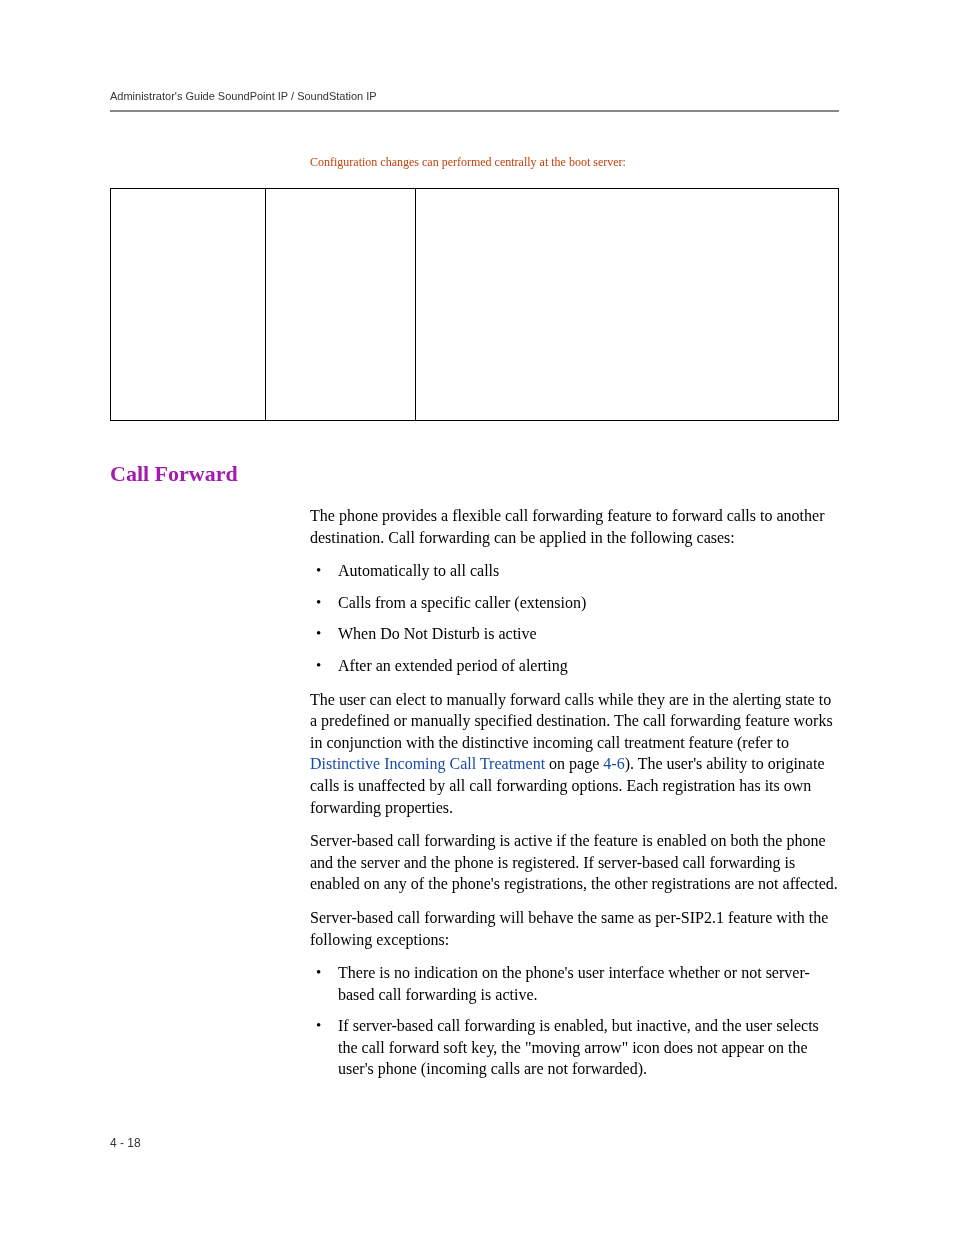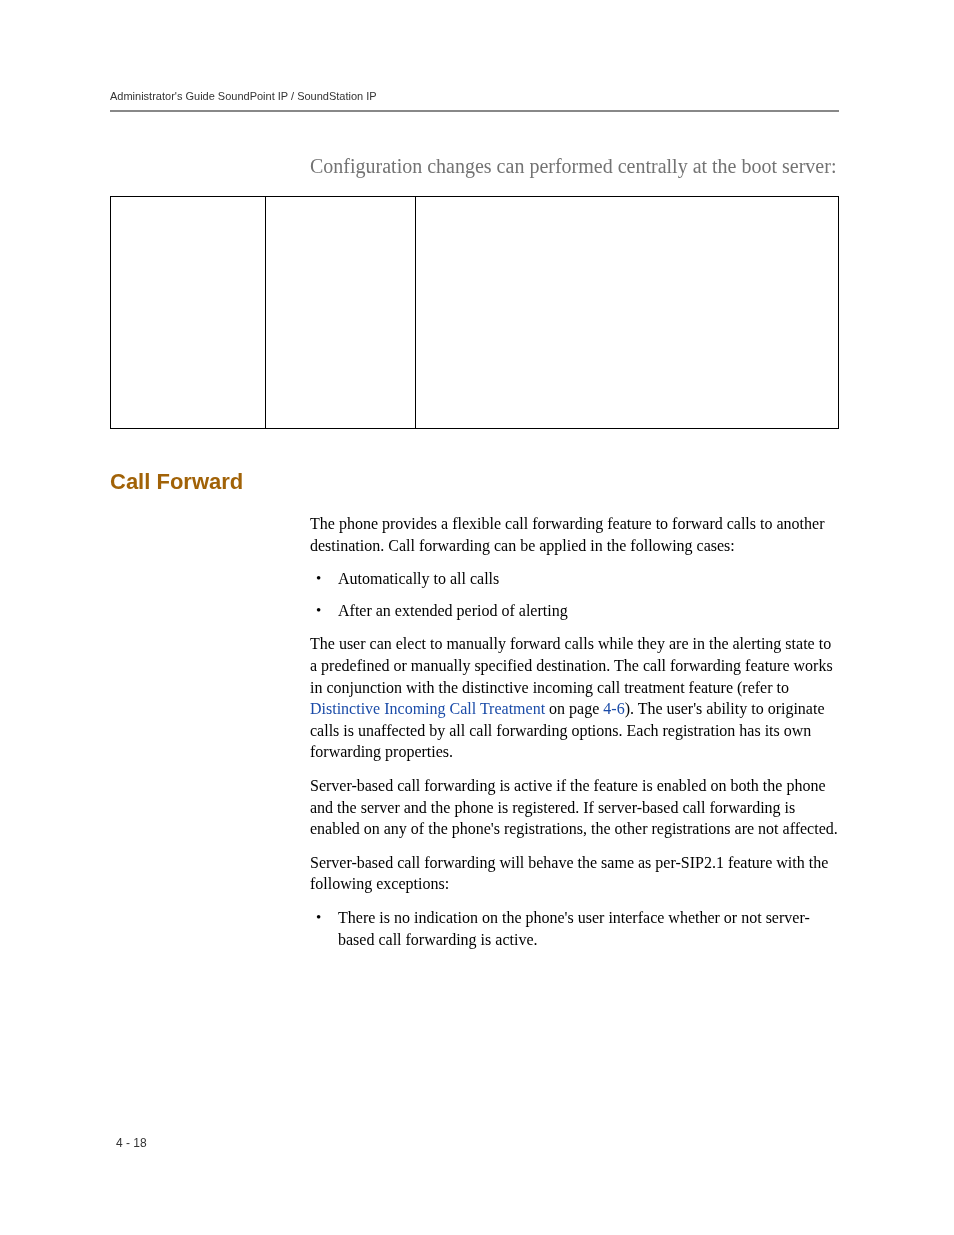--- a/index.html
+++ b/index.html
@@ -20,22 +20,22 @@
       color: #333;
       font-family: Arial, Helvetica, sans-serif;
       margin-bottom: 8px;
     }
     .header-rule {
       border: none;
       border-top: 2px solid #888;
       margin-bottom: 35px;
     }
     .intro-line {
-      font-size: 20px;
-      color: #737373;
+      font-size: 12px;
+      color: #c2410c;
       margin-left: 200px;
       margin-bottom: 18px;
       margin-top: 43px;
     }
     .config-table {
       border-collapse: collapse;
       width: 100%;
       margin-bottom: 40px;
     }
     .config-table td {
@@ -46,24 +46,24 @@
     .config-table td.col1 {
       width: 155px;
     }
     .config-table td.col2 {
       width: 150px;
     }
     .config-table td.col3 {
       width: auto;
     }
     .section-heading {
-      font-family: Liberation Sans, sans-serif;
+      font-family: Liberation Serif, serif;
       font-weight: bold;
       font-size: 22px;
-      color: #a16207;
+      color: #a21caf;
       margin-bottom: 18px;
     }
     .body-text {
       font-size: 16px;
       color: #000;
       margin-left: 200px;
       line-height: 1.35;
       margin-bottom: 12px;
     }
     .bullet-list {
@@ -88,21 +88,21 @@
     }
     .link-text {
       color: #1a4ba8;
     }
     .page-ref {
       color: #1a4ba8;
     }
     .page-number {
       position: absolute;
       bottom: 85px;
-      left: 116px;
+      left: 110px;
       font-size: 12px;
       font-family: Arial, Helvetica, sans-serif;
       color: #333;
     }
   </style>
 </head>
 <body>
 
 <div class="header-text">Administrator's Guide SoundPoint IP / SoundStation IP</div>
 <hr class="header-rule">
@@ -118,28 +118,31 @@
   </tr>
 </tbody>
   </table>
 
 <h2 class="section-heading">Call Forward</h2>
 
 <p class="body-text">The phone provides a flexible call forwarding feature to forward calls to another destination. Call forwarding can be applied in the following cases:</p>
 
 <ul class="bullet-list">
   <li>Automatically to all calls</li>
+  <li>Calls from a specific caller (extension)</li>
+  <li>When Do Not Disturb is active</li>
   <li>After an extended period of alerting</li>
 </ul>
 
 <p class="body-text">
   <span>The user can elect to manually forward calls while they are in the alerting state to a predefined or manually specified destination. The call forwarding feature works in conjunction with the distinctive incoming call treatment feature (refer to </span><span class="link-text">Distinctive Incoming Call Treatment</span><span> on page </span><span class="page-ref">4-6</span><span>). The user's ability to originate calls is unaffected by all call forwarding options. Each registration has its own forwarding properties.</span>
 </p>
 
 <p class="body-text">Server-based call forwarding is active if the feature is enabled on both the phone and the server and the phone is registered. If server-based call forwarding is enabled on any of the phone's registrations, the other registrations are not affected.</p>
 
 <p class="body-text">Server-based call forwarding will behave the same as per-SIP2.1 feature with the following exceptions:</p>
 
 <ul class="bullet-list">
   <li>There is no indication on the phone's user interface whether or not server-based call forwarding is active.</li>
+  <li>If server-based call forwarding is enabled, but inactive, and the user selects the call forward soft key, the "moving arrow" icon does not appear on the user's phone (incoming calls are not forwarded).</li>
 </ul>
 
 <div class="page-number">4 - 18</div>
 
 </body></html>

